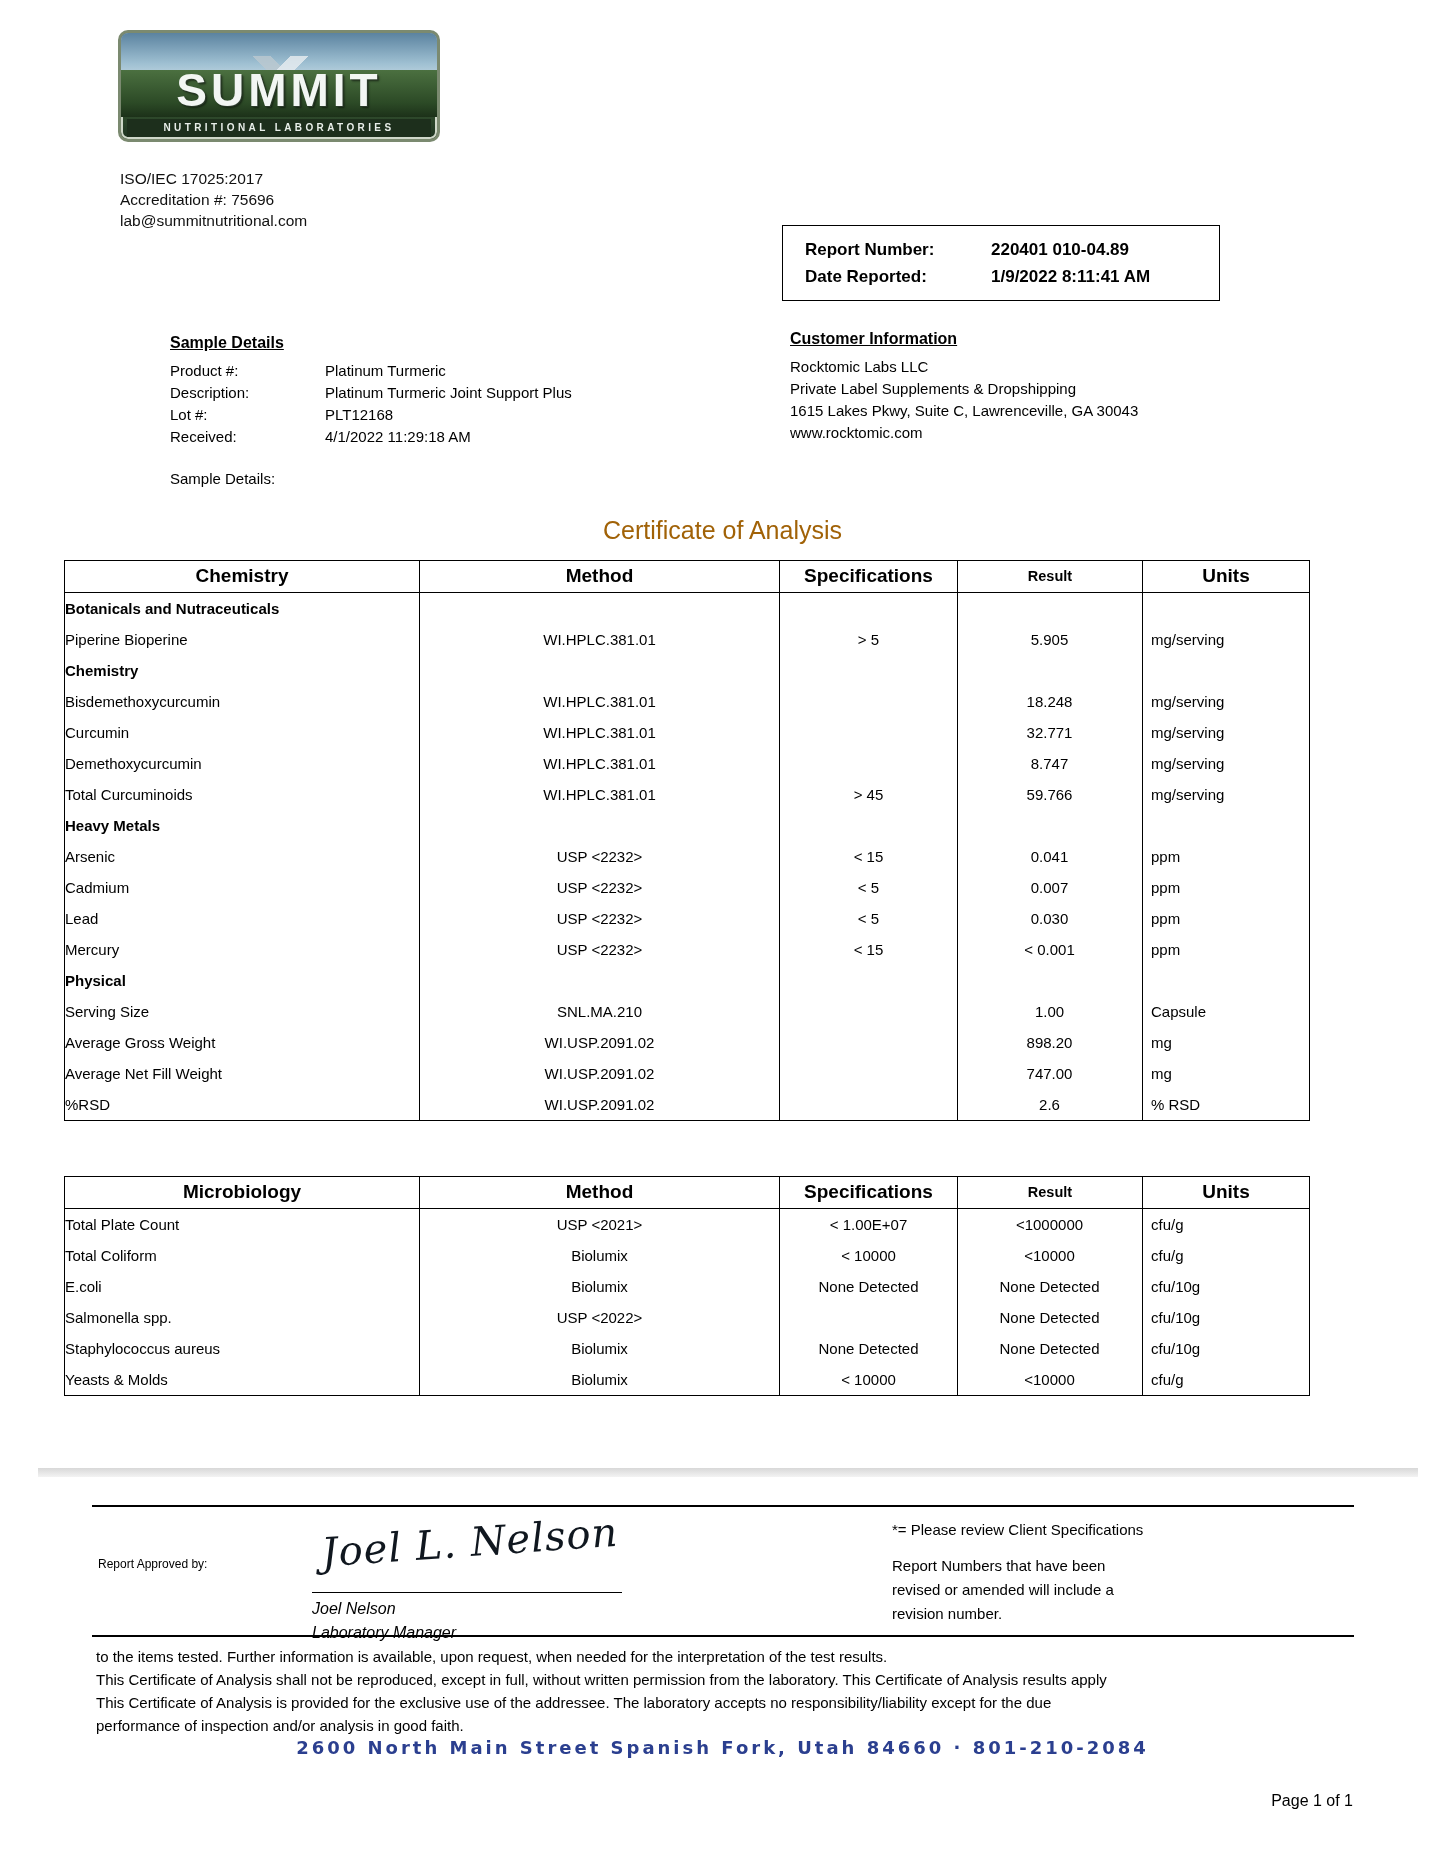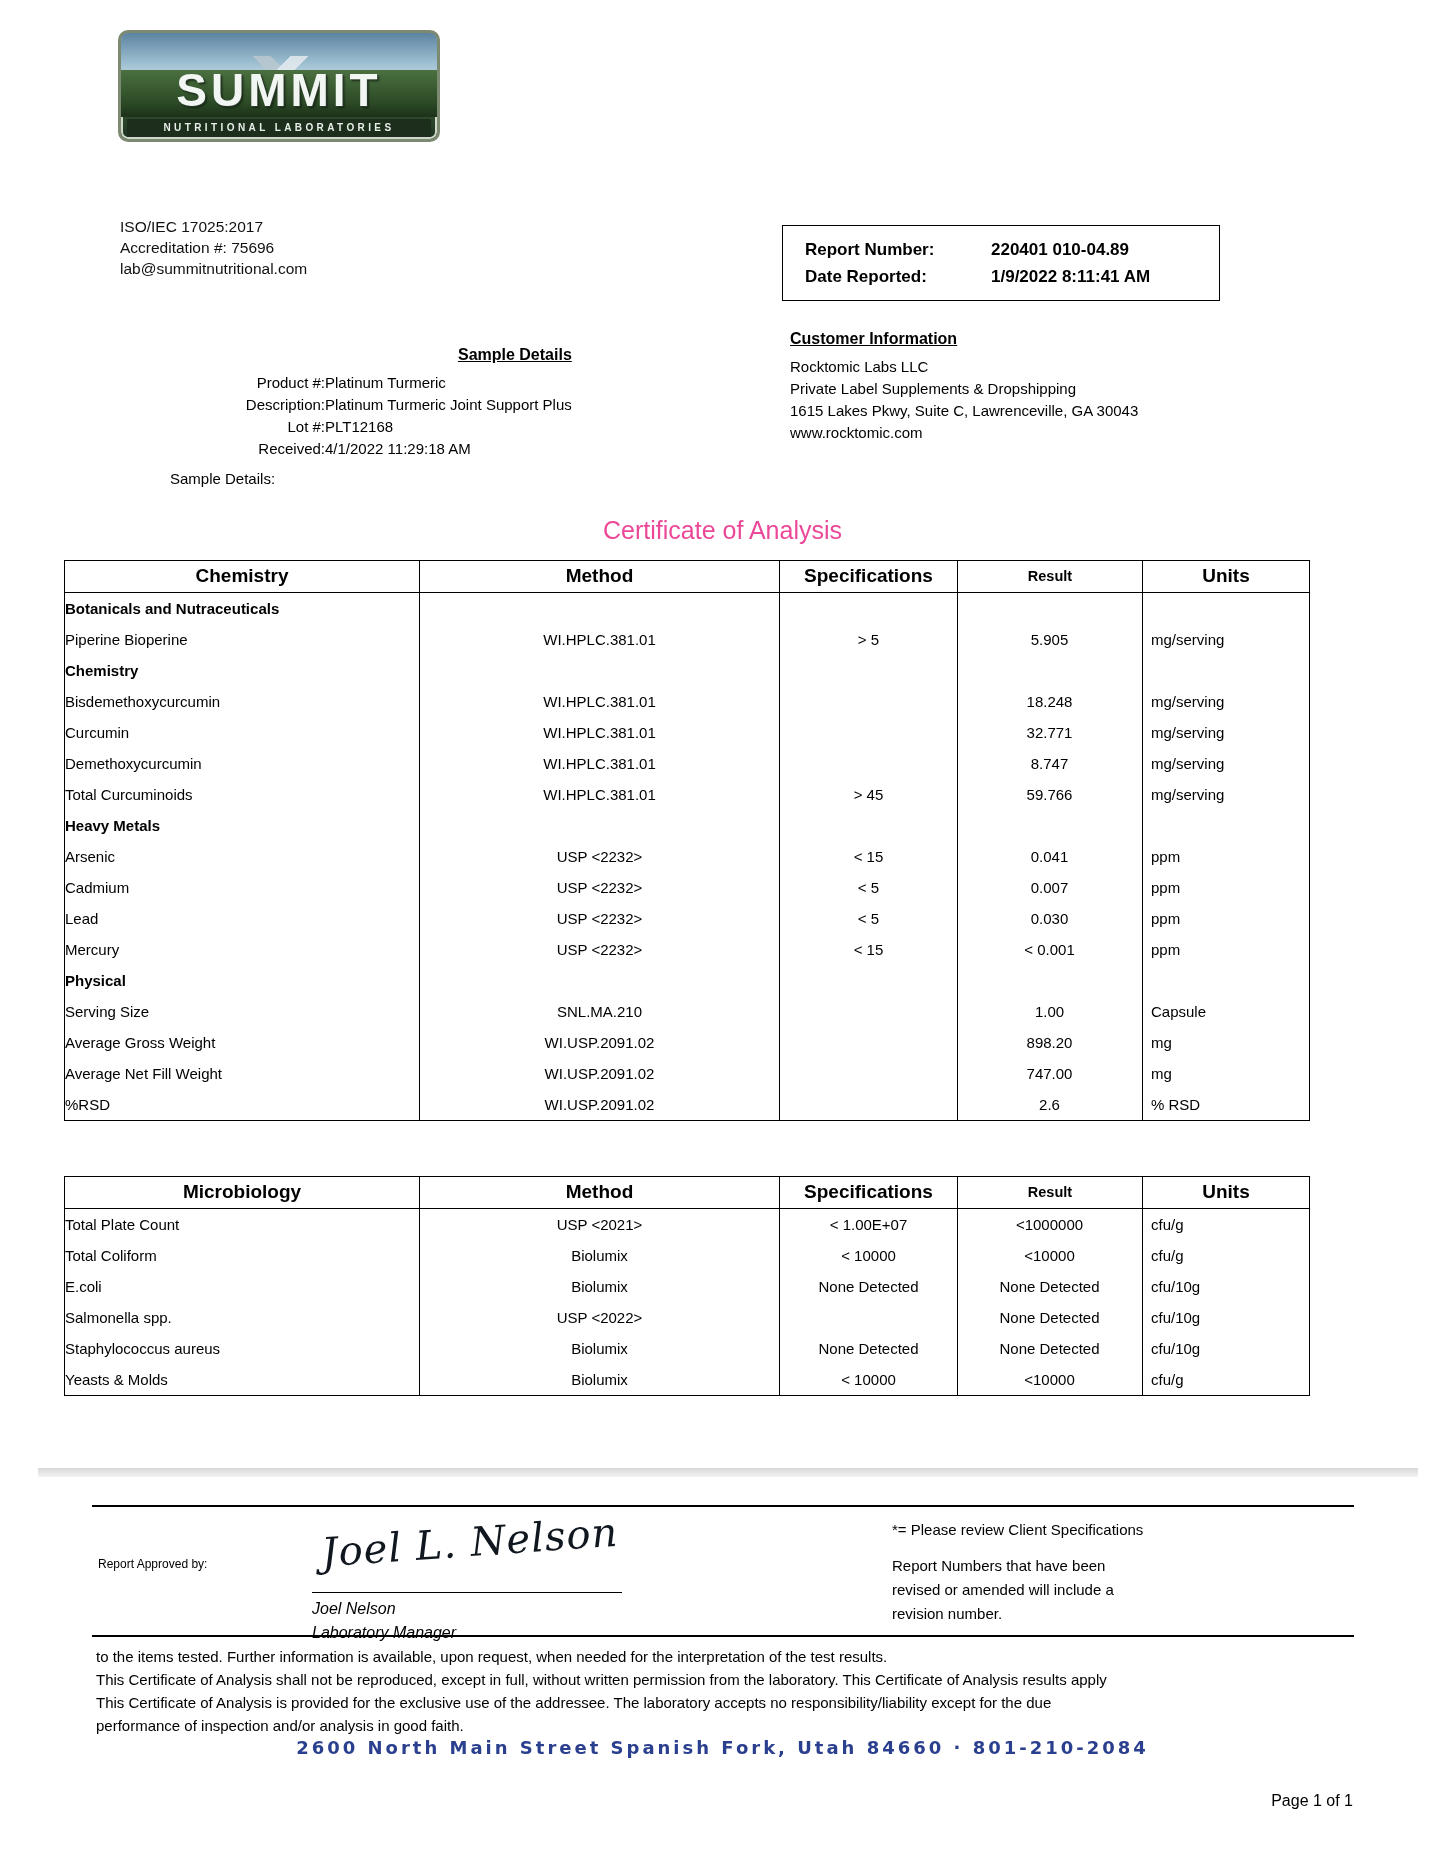--- a/index.html
+++ b/index.html
@@ -83,21 +83,20 @@
     background:#1d2f1c;
   }
 
   .lab-meta {
     position: absolute;
     left: 120px;
     top: 168px;
     font-size: 15.5px;
     line-height: 21px;
     color: #111;
-    margin-top: 48px;
   }
 
   .report-box {
     position: absolute;
     left: 782px;
     top: 225px;
     width: 438px;
     border: 1.6px solid #000;
     padding: 10px 0 10px 22px;
   }
@@ -113,23 +112,22 @@
   
   .details {
     position: absolute;
     top: 330px;
     left: 0;
     width: 100%;
   }
   .sample-details {
     position: absolute;
     left: 170px;
-    top: 16px;
+    top: 4px;
     font-size: 15px;
-    text-align: right;
   }
   .cust-info {
     position: absolute;
     left: 790px;
     top: 0;
     font-size: 15px;
   }
   .sec-title {
     font-weight: bold;
     text-decoration: underline;
@@ -146,21 +144,21 @@
     font-size: 15px;
   }
 
   
   .coa-title {
     position: absolute;
     top: 516px;
     left: 0; right: 0;
     text-align: center;
     font-size: 25px;
-    color: #ec4899;
+    color: #a16207;
   }
 
   
   .tbl-wrap { position: absolute; left: 64px; width: 1245px; }
   table.coa {
     border-collapse: collapse;
     width: 1245px;
     table-layout: fixed;
   }
   table.coa col.c1 { width: 355px; }

